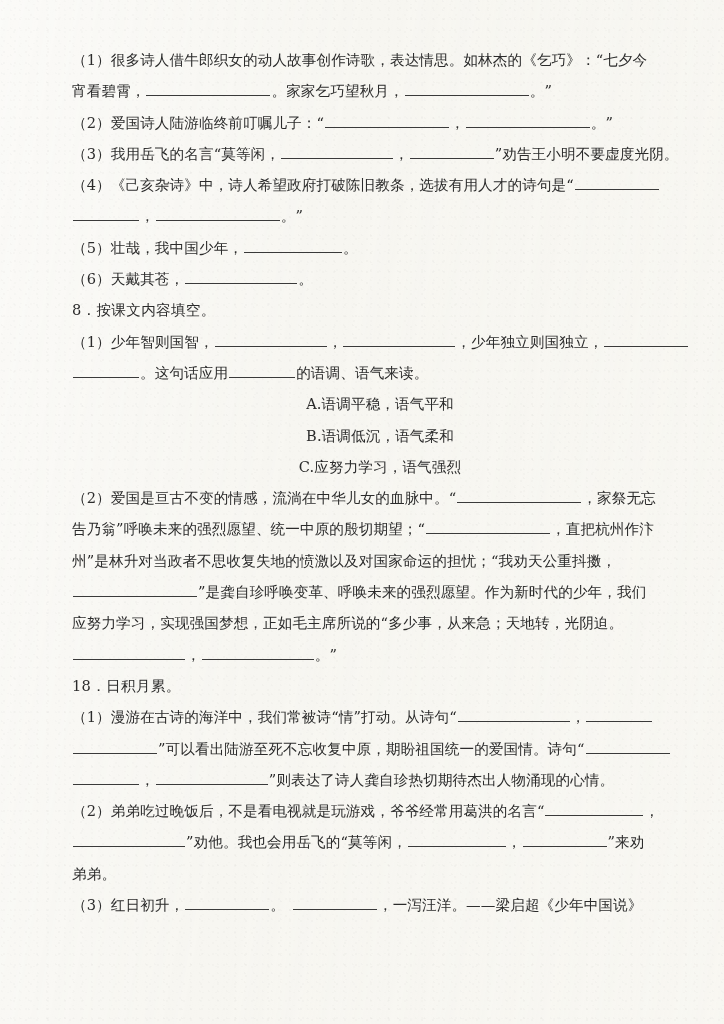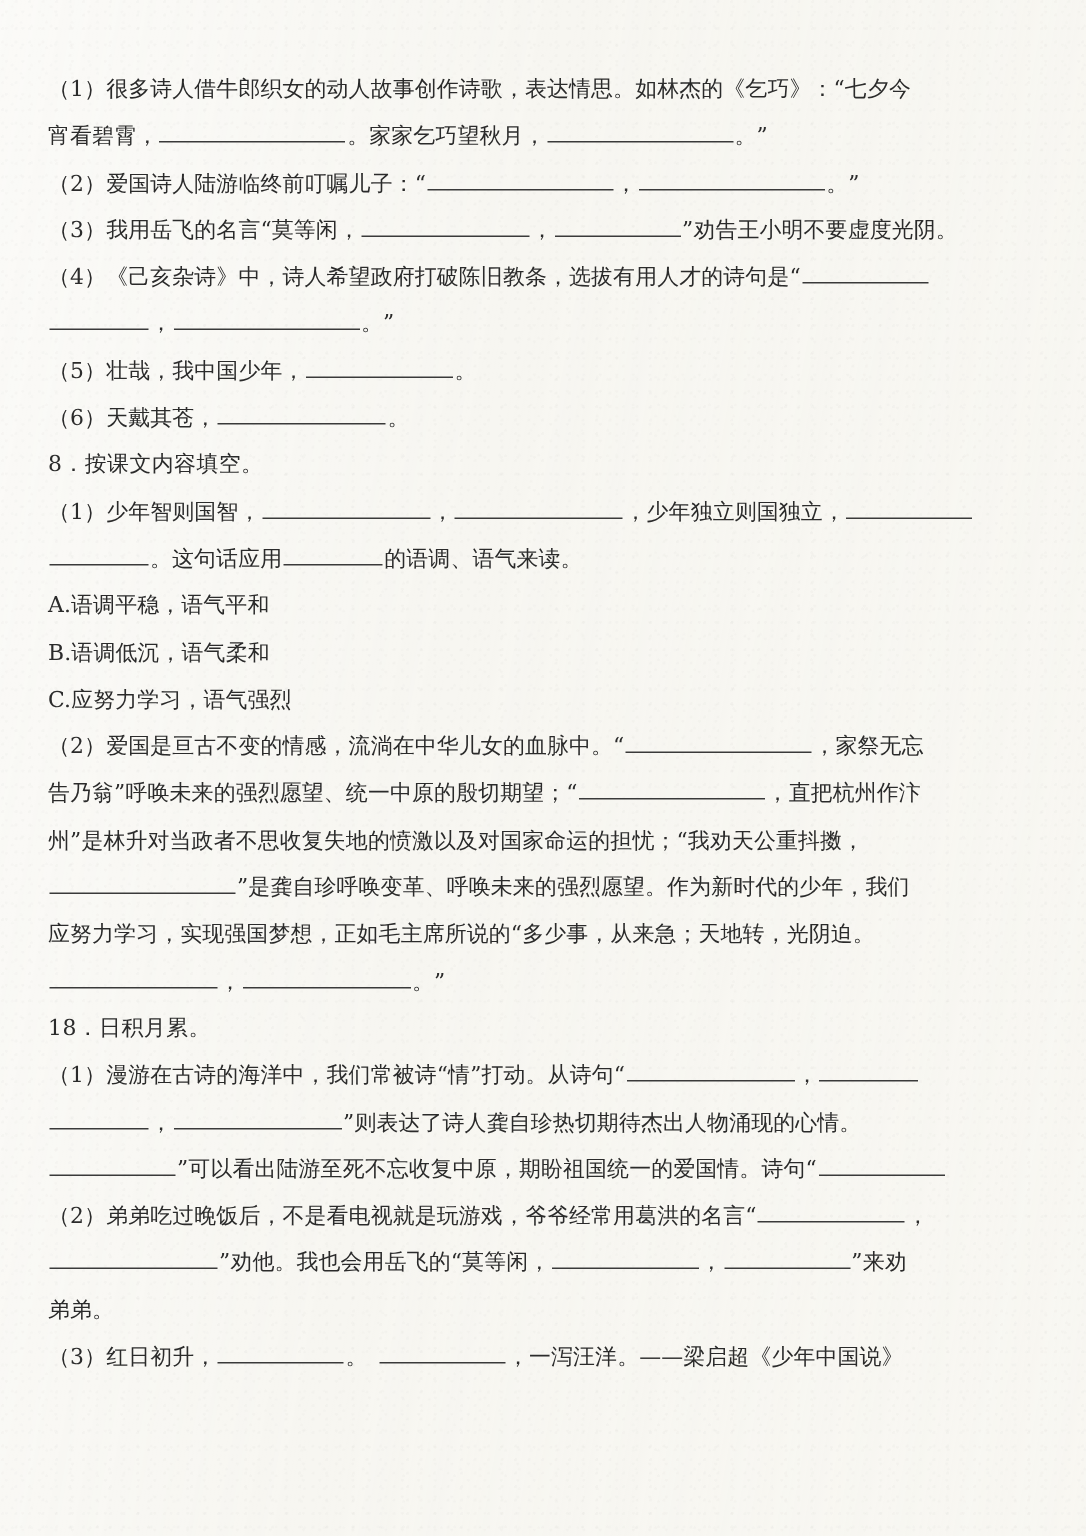--- a/index.html
+++ b/index.html
@@ -28,32 +28,32 @@
       linear-gradient(100deg, rgba(255,255,255,0.55) 0%, rgba(246,244,238,0.0) 42%, rgba(249,248,243,0.45) 100%);
     background-size: 9px 9px, 13px 13px, 11px 11px, 17px 17px, 100% 100%;
     opacity: 0.85;
   }
   .sheet {
     position: absolute;
     left: 0; top: 0;
     width: 724px;
     height: 1024px;
     box-sizing: border-box;
-    padding: 44px 36px 0 32px;
+    padding: 44px 36px 0 72px;
   }
   .q-block { margin: 0; }
   .line {
     font-size: 14.6px;
     line-height: 31.3px;
     letter-spacing: 0.1px;
     white-space: nowrap;
     text-align: left;
   }
   .line.heading { letter-spacing: 0.3px; }
-  .line.opt { letter-spacing: 0.1px; }
+  .line.opt { letter-spacing: 0.1px; text-align: center; }
   
   .blank {
     display: inline-block;
     border-bottom: 1.35px solid #3a3a3a;
     vertical-align: baseline;
     height: 0.95em;
     margin: 0 1px;
   }
   .b-sm { width: 66px; }
   .b-md { width: 84px; }
@@ -111,22 +111,22 @@
         <div class="line"><span>州”是林升对当政者不思收复失地的愤激以及对国家命运的担忧；“我劝天公重抖擞，</span></div>
         <div class="line"><span class="blank b-xxl"></span><span>”是龚自珍呼唤变革、呼唤未来的强烈愿望。作为新时代的少年，我们</span></div>
         <div class="line"><span>应努力学习，实现强国梦想，正如毛主席所说的“多少事，从来急；天地转，光阴迫。</span></div>
         <div class="line"><span class="blank b-xl"></span><span>，</span><span class="blank b-xl"></span><span>。”</span></div>
       </div>
       <div class="q-block">
         <div class="line heading"><span>18．日积月累。</span></div>
       </div>
       <div class="q-block">
         <div class="line"><span>（1）漫游在古诗的海洋中，我们常被诗“情”打动。从诗句“</span><span class="blank b-xl"></span><span>，</span><span class="blank b-sm"></span></div>
+        <div class="line"><span class="blank b-md"></span><span>”可以看出陆游至死不忘收复中原，期盼祖国统一的爱国情。诗句“</span><span class="blank b-md"></span></div>
         <div class="line"><span class="blank b-sm"></span><span>，</span><span class="blank b-xl"></span><span>”则表达了诗人龚自珍热切期待杰出人物涌现的心情。</span></div>
-        <div class="line"><span class="blank b-md"></span><span>”可以看出陆游至死不忘收复中原，期盼祖国统一的爱国情。诗句“</span><span class="blank b-md"></span></div>
       </div>
       <div class="q-block">
         <div class="line"><span>（2）弟弟吃过晚饭后，不是看电视就是玩游戏，爷爷经常用葛洪的名言“</span><span class="blank b-lg"></span><span>，</span></div>
         <div class="line"><span class="blank b-xl"></span><span>”劝他。我也会用岳飞的“莫等闲，</span><span class="blank b-lg"></span><span>，</span><span class="blank b-md"></span><span>”来劝</span></div>
         <div class="line"><span>弟弟。</span></div>
       </div>
       <div class="q-block">
         <div class="line"><span>（3）红日初升，</span><span class="blank b-md"></span><span>。</span><span class="sp"></span><span class="blank b-md"></span><span>，一泻汪洋。——梁启超《少年中国说》</span></div>
       </div>
     </div>

